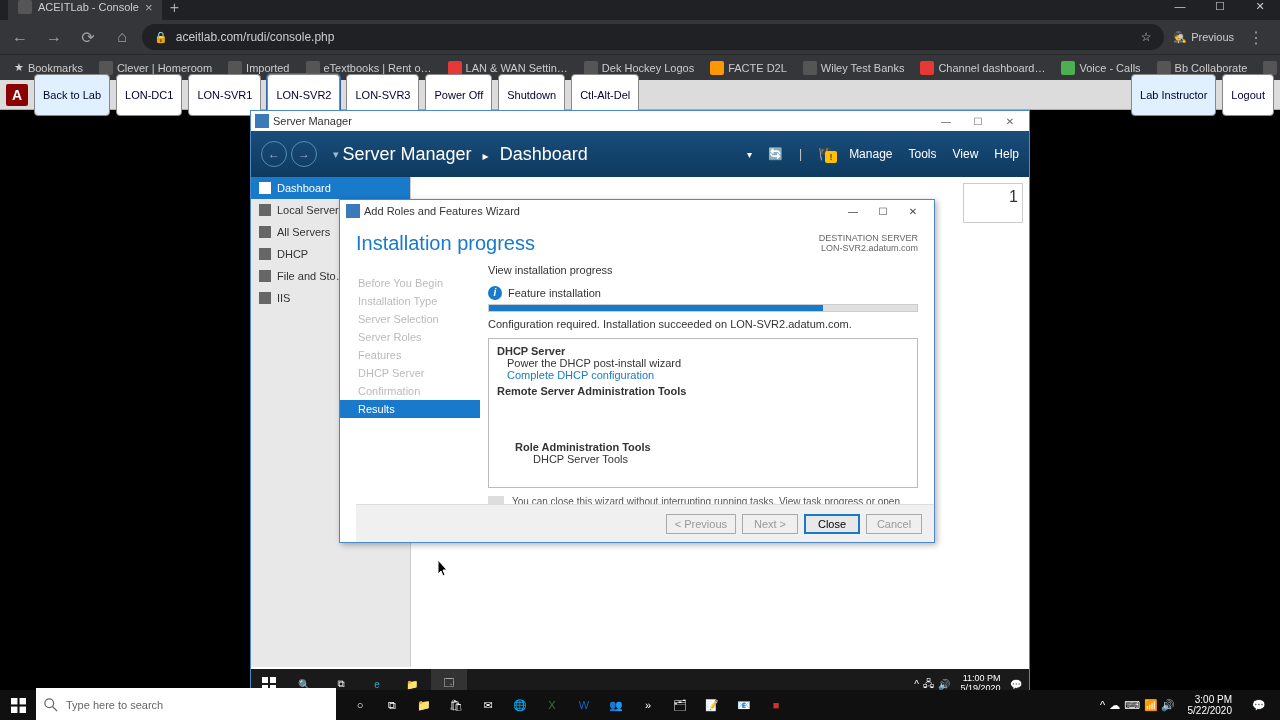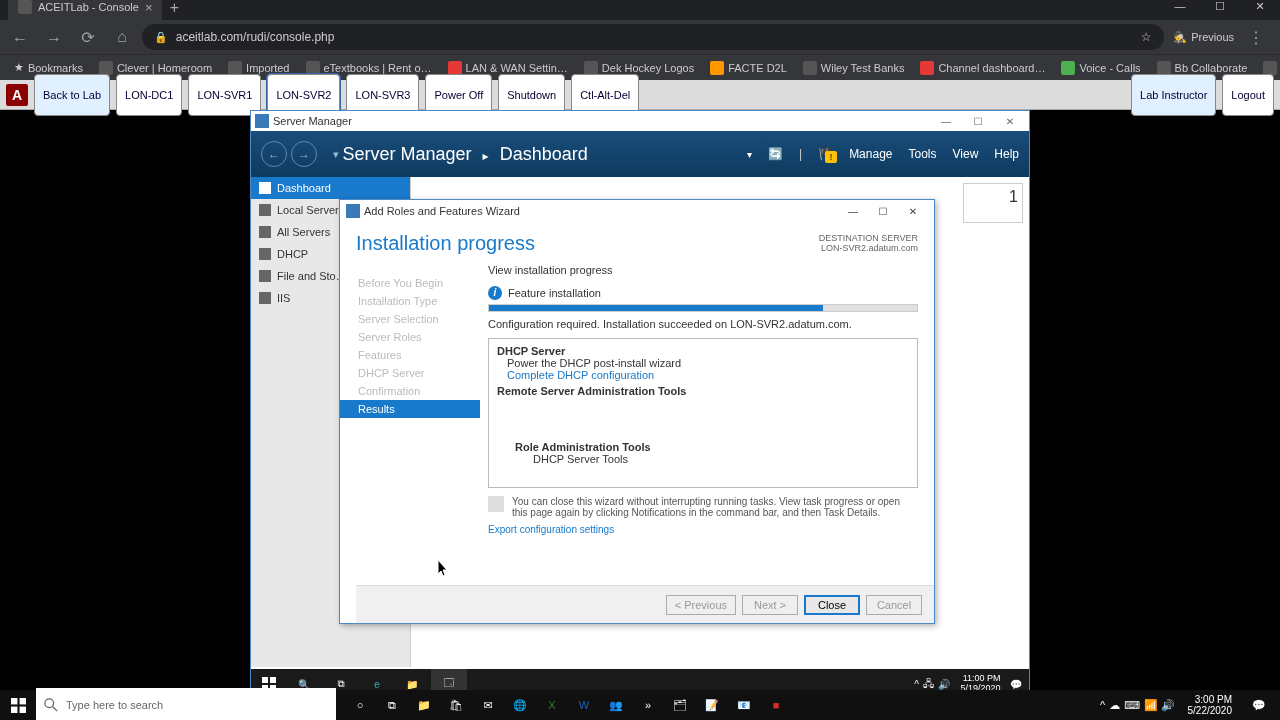--- a/index.html
+++ b/index.html
@@ -66,21 +66,21 @@
 .sm-body { position: absolute; top: 66px; left: 0; right: 0; bottom: 32px; display: flex; }
 .sm-sidebar { width: 160px; background: #e8e8e8; border-right: 1px solid #ccc; }
 .sm-side-item { height: 22px; display: flex; align-items: center; padding: 0 8px; font-size: 11px; color: #333; gap: 6px; }
 .sm-side-item.selected { background: #1979ca; color: #fff; }
 .sm-side-item .ico { width: 12px; height: 12px; background: #666; }
 .sm-side-item.selected .ico { background: #fff; }
 .sm-main { flex: 1; background: #fff; position: relative; }
 .sm-tile-edge { position: absolute; right: 6px; top: 6px; width: 60px; height: 40px; border: 1px solid #ccc; padding: 4px; font-size: 16px; text-align: right; color: #333; }
 
 
-.wizard { position: absolute; top: 88px; left: 88px; width: 596px; height: 425px; background: #fff; border: 1px solid #4a8ac9; box-shadow: 2px 2px 6px rgba(0,0,0,0.3); z-index: 100; }
+.wizard { position: absolute; top: 88px; left: 88px; width: 596px; height: 344px; background: #fff; border: 1px solid #4a8ac9; box-shadow: 2px 2px 6px rgba(0,0,0,0.3); z-index: 100; }
 .wiz-titlebar { height: 22px; background: #fff; display: flex; align-items: center; padding: 0 6px; font-size: 11px; color: #333; }
 .wiz-titlebar .ico { width: 14px; height: 14px; background: #3a7ab8; margin-right: 4px; }
 .wiz-titlebar-ctrls { margin-left: auto; display: flex; }
 .wiz-titlebar-ctrls div { width: 30px; height: 18px; display: flex; align-items: center; justify-content: center; font-size: 10px; color: #444; }
 .wiz-header { height: 42px; display: flex; align-items: center; padding: 0 16px; }
 .wiz-header h2 { color: #1979ca; font-weight: 300; font-size: 20px; }
 .wiz-dest { margin-left: auto; text-align: right; font-size: 9px; color: #666; }
 .wiz-body { position: absolute; top: 64px; left: 0; right: 0; bottom: 38px; display: flex; }
 .wiz-steps { width: 140px; padding: 10px 0; }
 .wiz-step { height: 18px; padding: 0 18px; font-size: 11px; color: #bbb; display: flex; align-items: center; }

